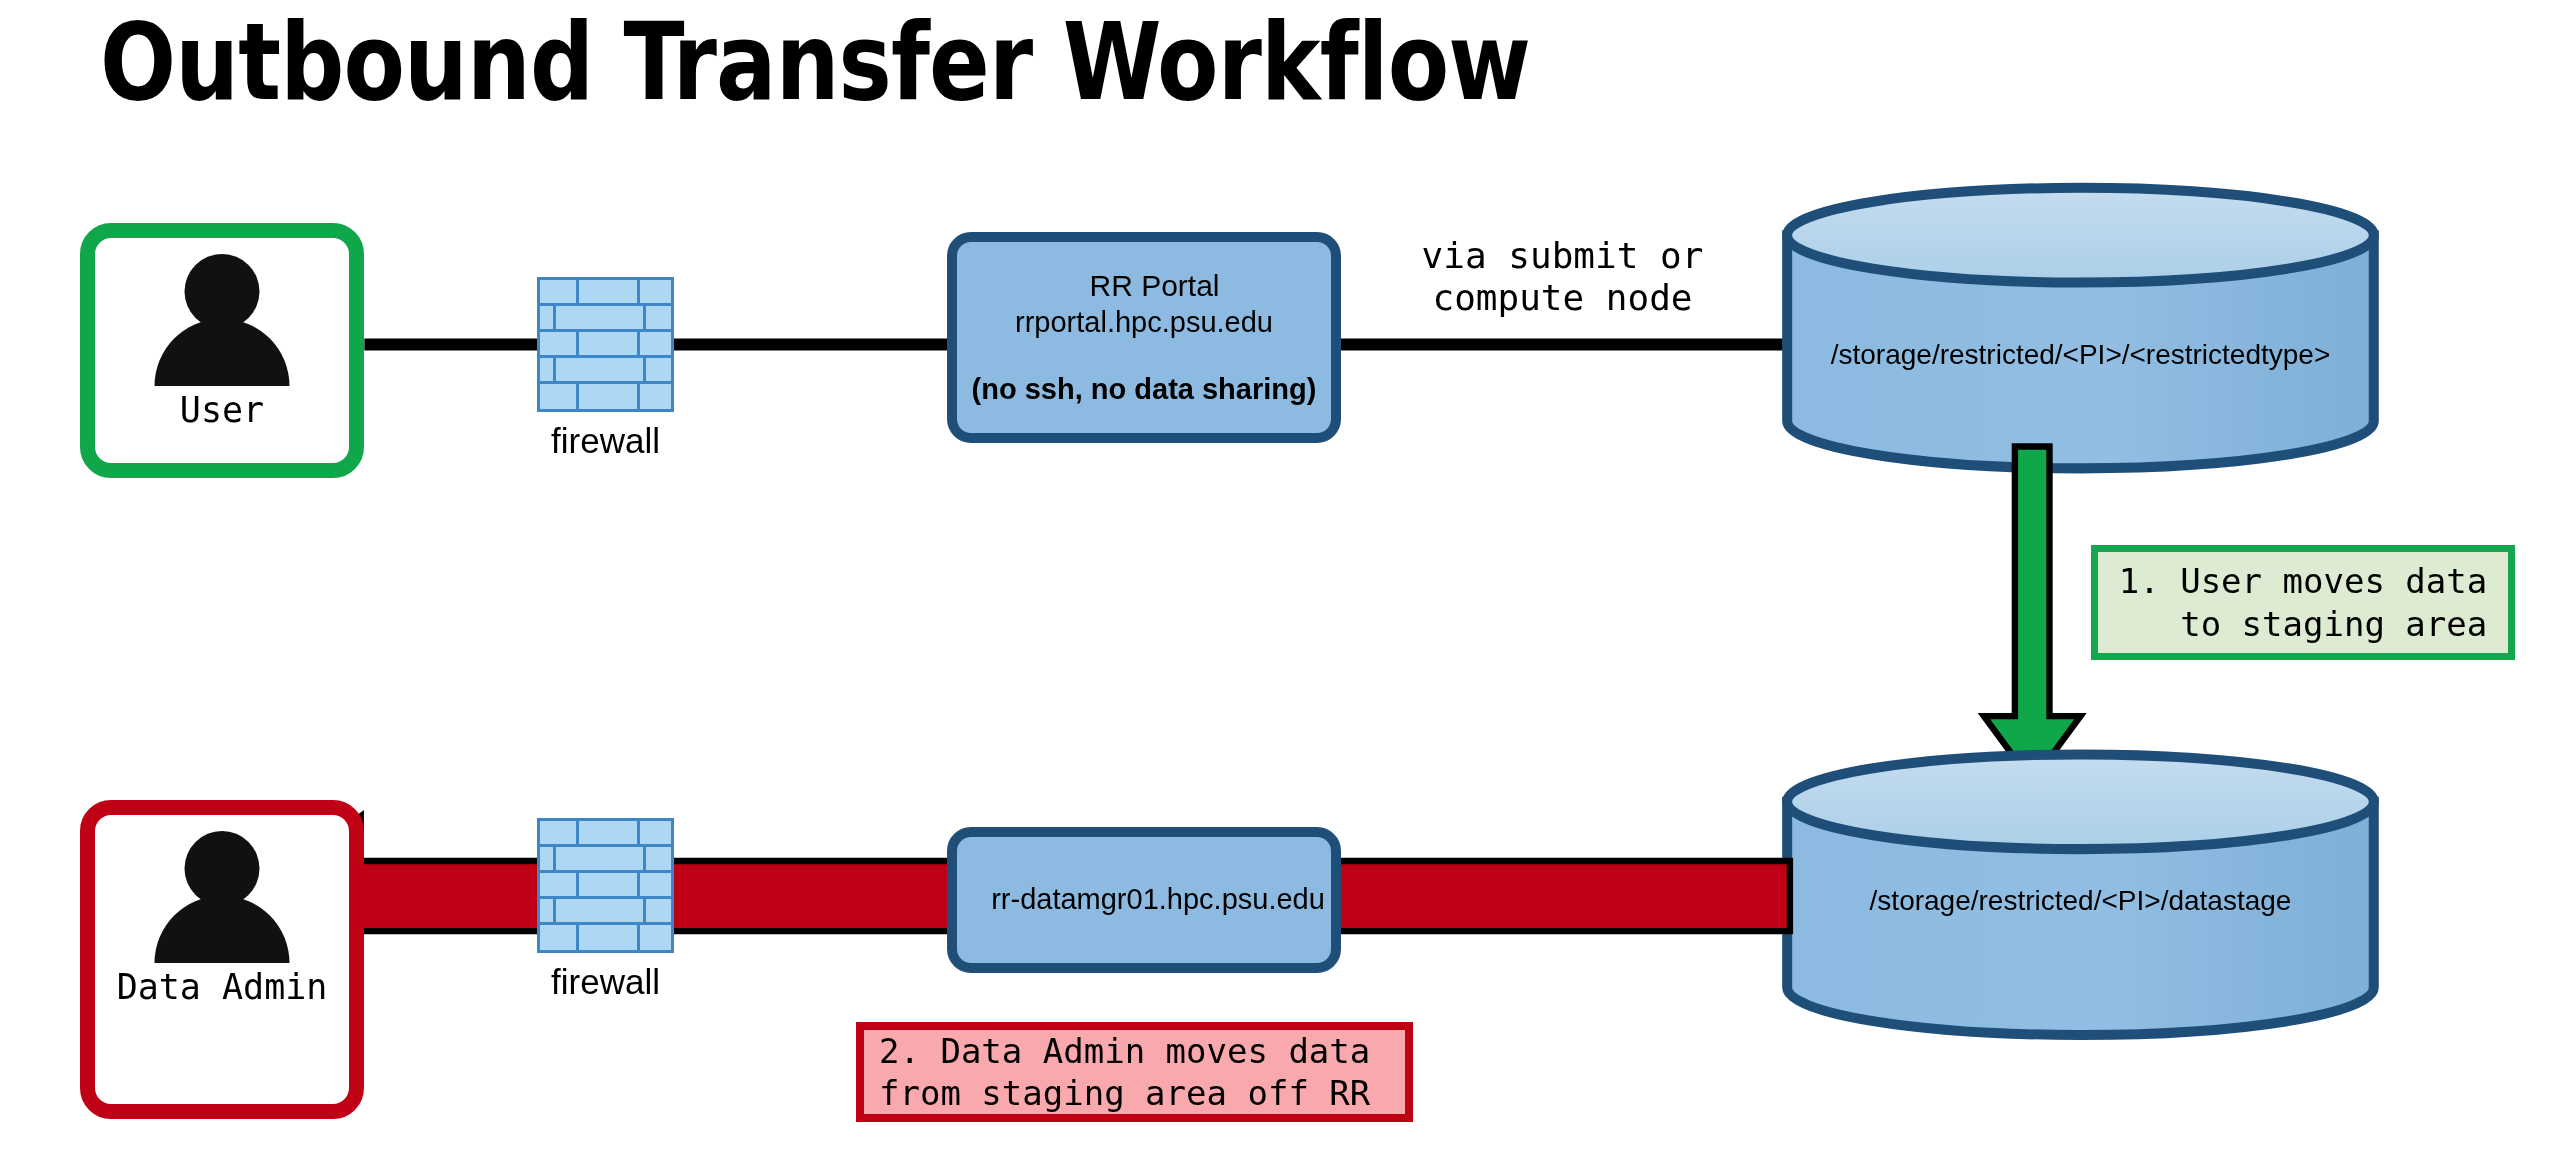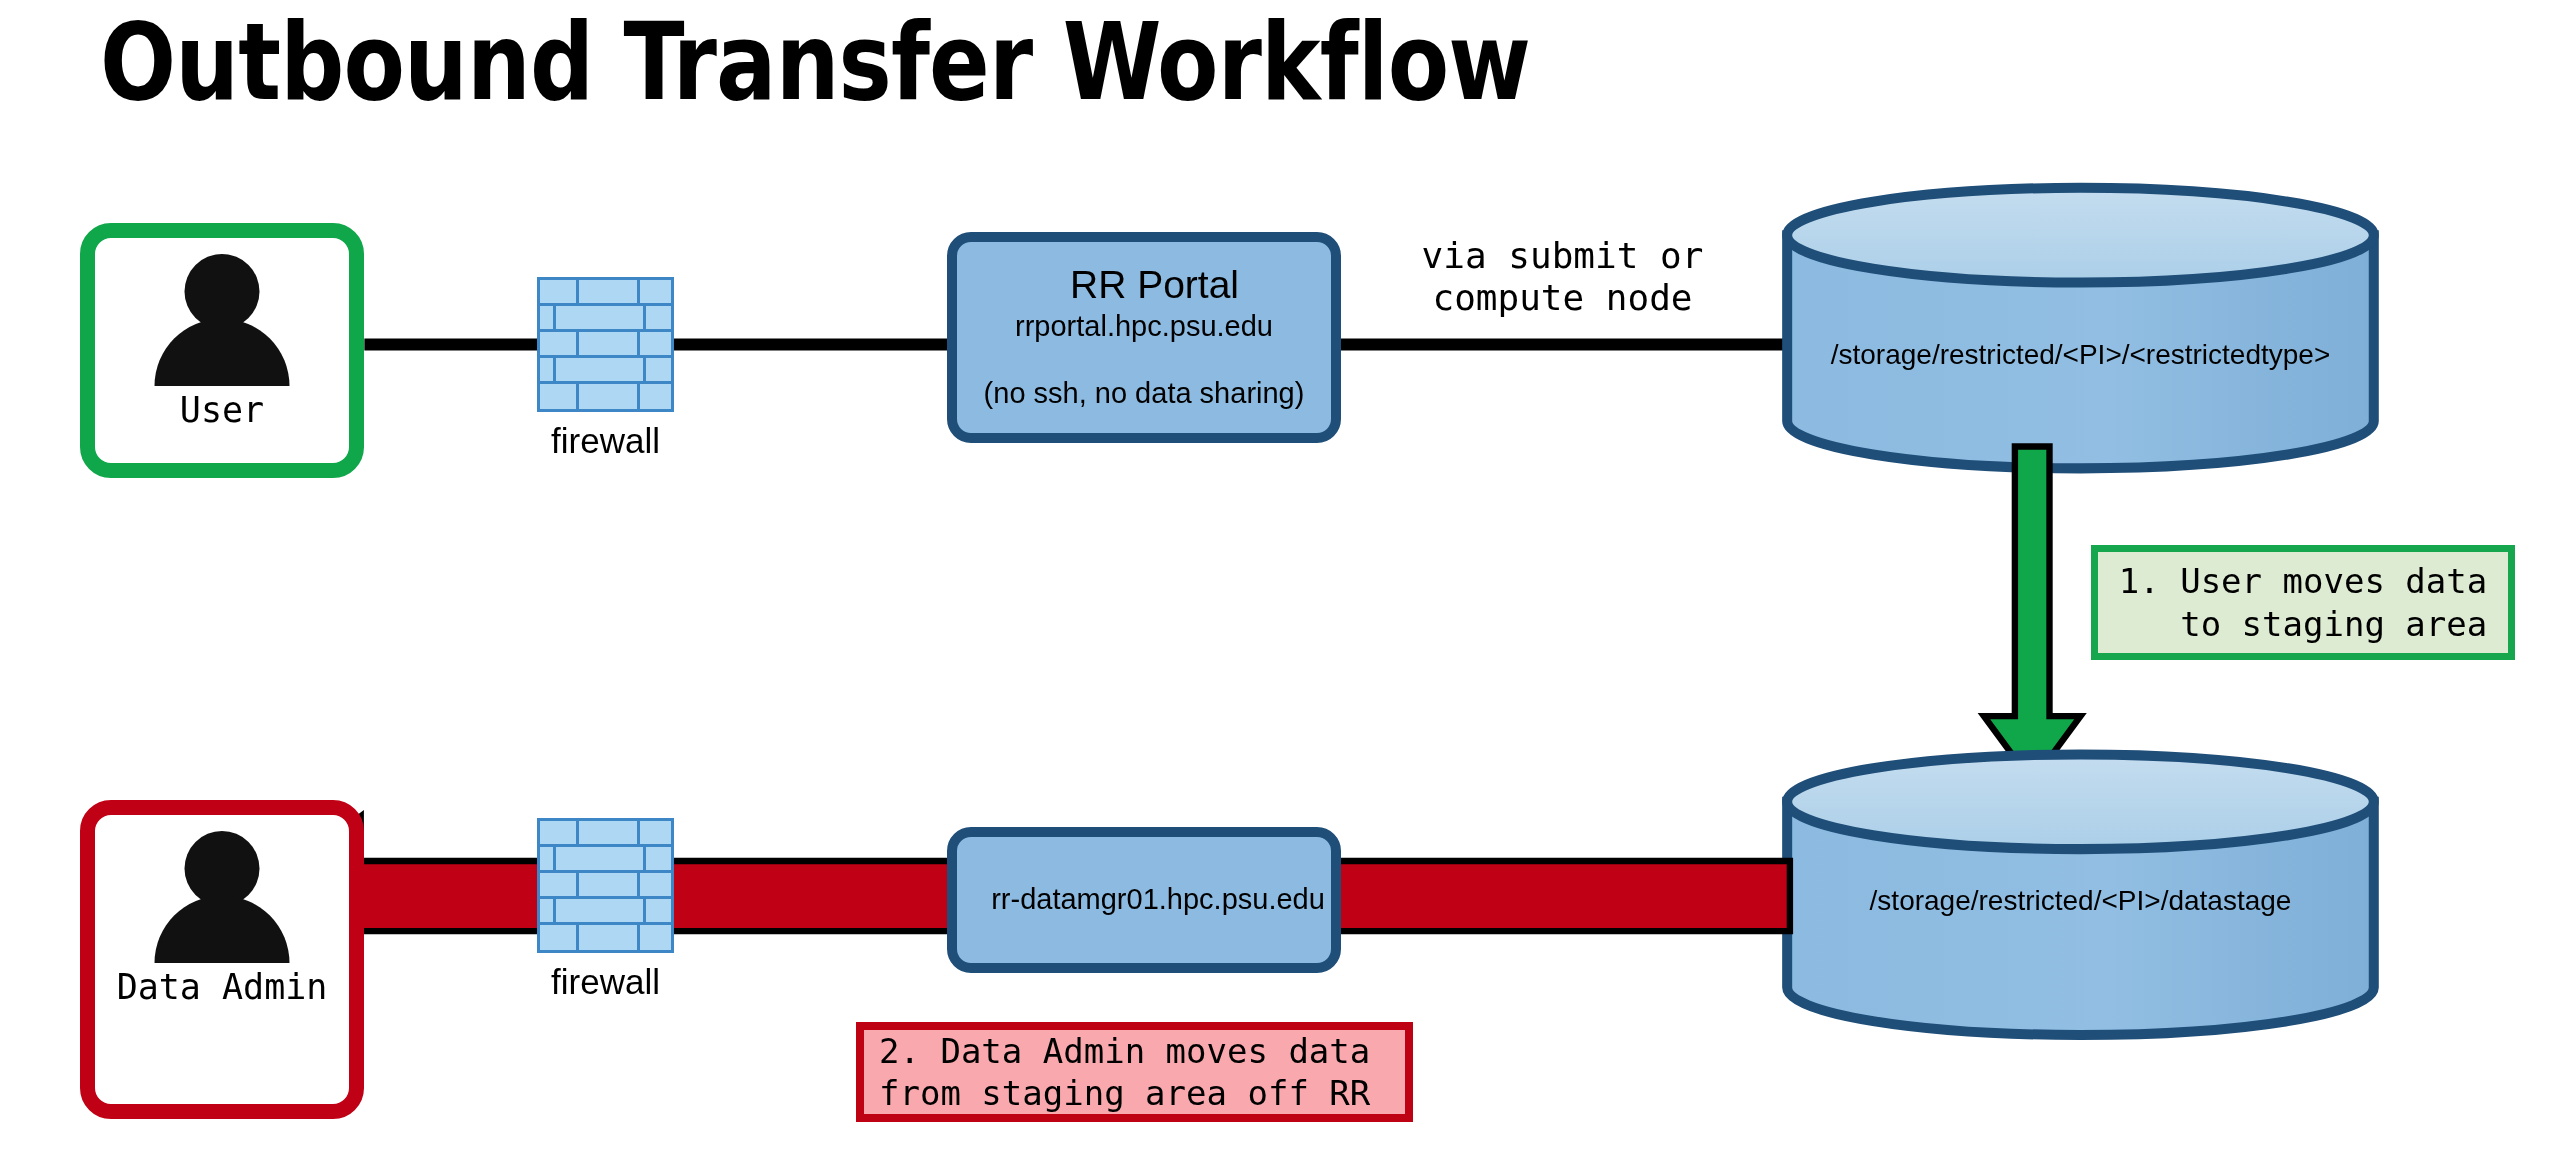--- a/index.html
+++ b/index.html
@@ -144,36 +144,37 @@
     border-radius: 24px;
     box-sizing: border-box;
     display: flex;
     flex-direction: column;
     align-items: center;
     justify-content: center;
     text-align: center;
     color: #000000;
   }
   .node-title {
-    font-size: 39px;
+    font-size: 30px;
     line-height: 1.05;
     margin-bottom: 5.5px;
     white-space: nowrap;
     margin-left: 21px;
   }
   .node-host {
     font-size: 29px;
     line-height: 1.1;
     white-space: nowrap;
   }
   .node-note {
     font-size: 29px;
     line-height: 1.1;
     margin-top: 35px;
     white-space: nowrap;
+    font-weight: bold;
   }
   .node-host-only {
     font-size: 29px;
     line-height: 1.1;
     white-space: nowrap;
   }
 
   
   .cyl-label {
     font-size: 28px;

